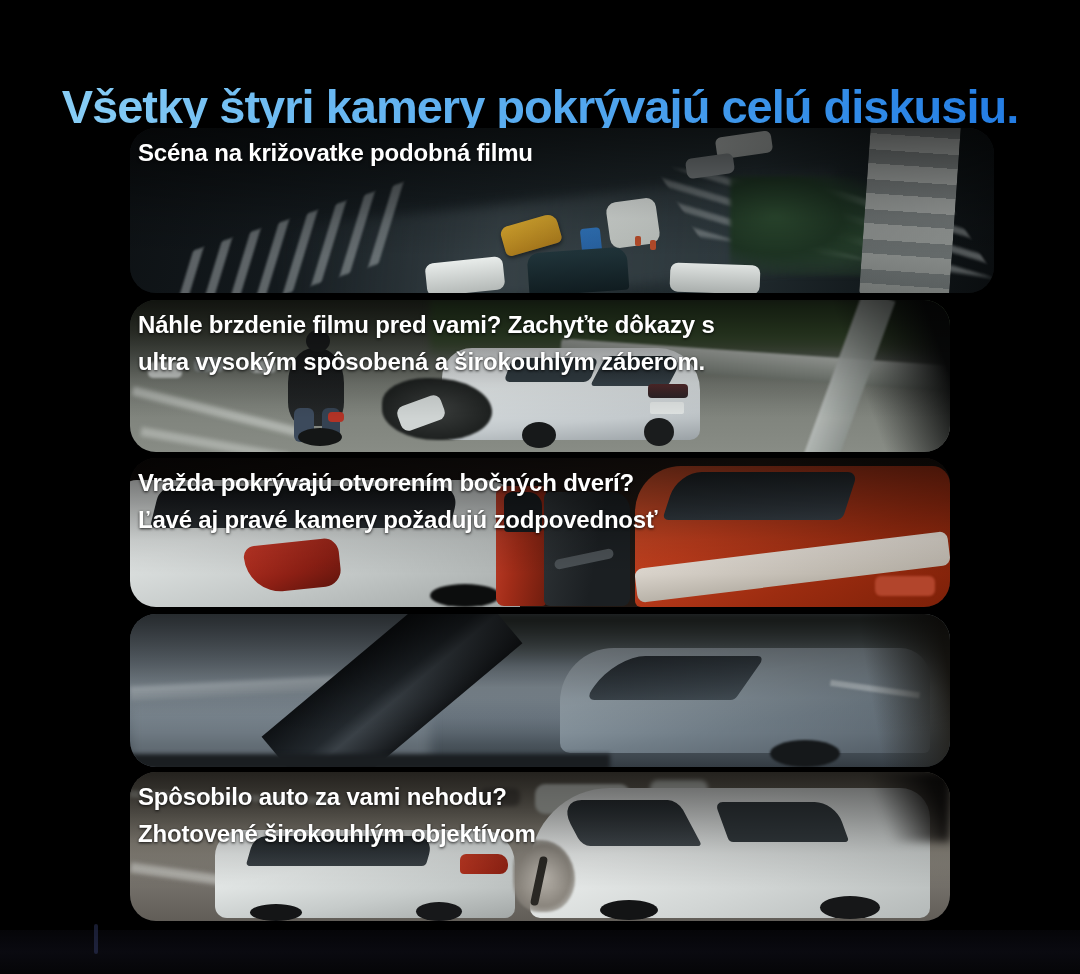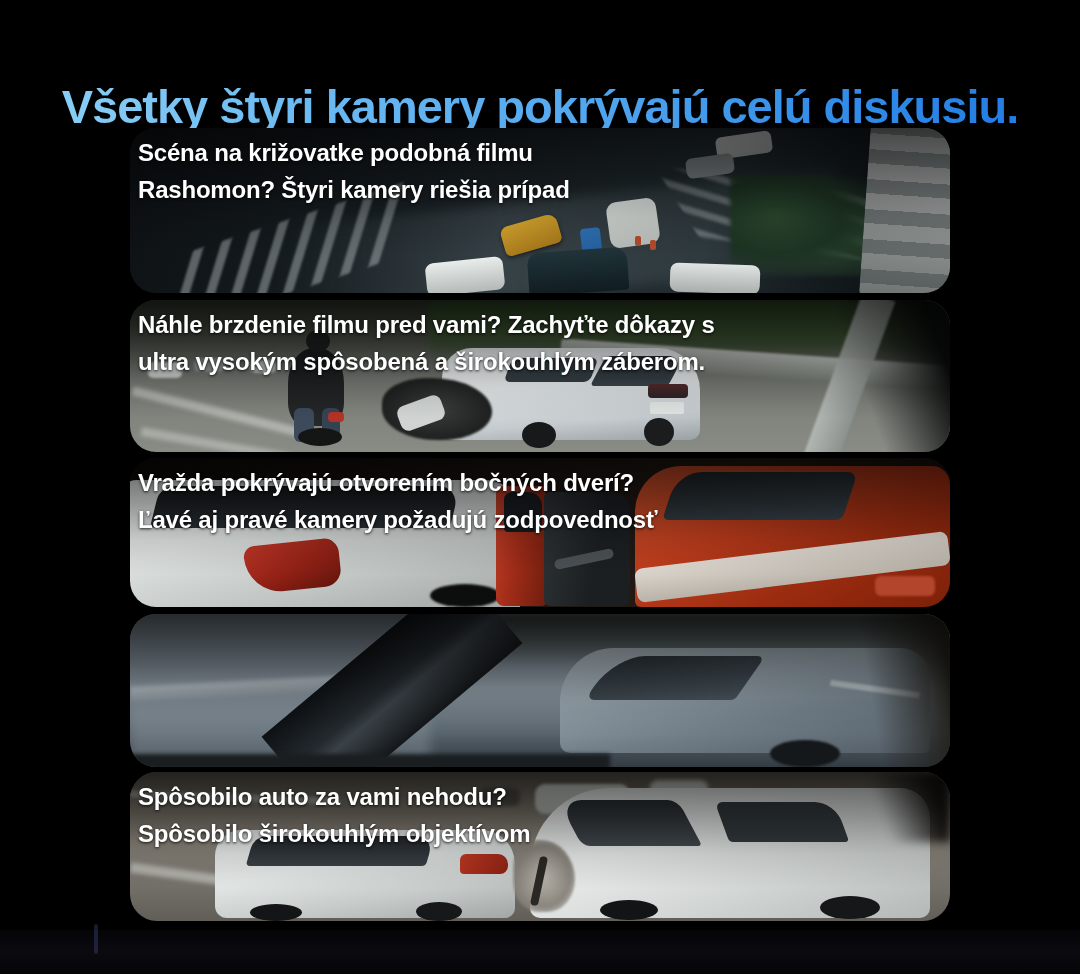--- a/index.html
+++ b/index.html
@@ -20,25 +20,25 @@
          background:#0c0f11;box-shadow:inset 0 0 60px rgba(0,0,0,.55);}
   .panel .scene{position:absolute;inset:0;}
   .panel .scene div{position:absolute;}
   .shade{position:absolute;inset:0;z-index:5;pointer-events:none;
          background:linear-gradient(180deg,rgba(0,0,0,.62) 0%,rgba(0,0,0,.36) 30%,rgba(0,0,0,.12) 55%,rgba(0,0,0,0) 78%);}
   .caption{position:absolute;z-index:6;top:6px;left:8px;margin:0;
            font-size:24px;font-weight:700;color:#fff;line-height:37px;
            letter-spacing:-.2px;text-shadow:0 1px 3px rgba(0,0,0,.85);}
   .caption span{display:block;}
 
-  #panel1{top:128px;height:165px;}
+  #panel1{top:128px;height:165px;padding-left:44px;}
   #panel2{top:300px;height:152px;}
   #panel3{top:458px;height:149px;}
   #panel4{top:614px;height:153px;}
-  #panel5{top:772px;height:149px;border-radius:27px;}
+  #panel5{top:772px;height:149px;}
 
   
   .p1-base{inset:0;background:linear-gradient(105deg,#0d1114 0%,#161d21 30%,#1f282c 55%,#222c30 70%,#11171a 88%,#0a0d0f 100%);}
   .p1-roadlight{left:150px;top:70px;width:560px;height:95px;transform:rotate(-6deg);filter:blur(6px);
     background:linear-gradient(100deg,rgba(70,84,90,0),rgba(86,100,106,.45) 40%,rgba(60,72,78,.2));}
   .p1-cwalk-l{left:45px;top:92px;width:235px;height:70px;transform:rotate(-18deg) skewX(-35deg);filter:blur(1.5px);opacity:.8;
     background:repeating-linear-gradient(90deg,rgba(190,198,200,.55) 0 11px,rgba(190,198,200,0) 11px 30px);}
   .p1-cwalk-r{left:545px;top:62px;width:300px;height:64px;transform:rotate(8deg) skewX(40deg);filter:blur(1.5px);opacity:.75;
     background:repeating-linear-gradient(10deg,rgba(200,206,206,.5) 0 8px,rgba(200,206,206,0) 8px 22px);}
   .p1-trees{left:600px;top:48px;width:150px;height:100px;filter:blur(2px);
@@ -205,21 +205,20 @@
       <div class="p1-sign"></div>
       <div class="p1-cardark"></div>
       <div class="p1-carw-a"></div>
       <div class="p1-carw-b"></div>
       <div class="p1-cone1"></div>
       <div class="p1-cone2"></div>
     </div>
     <div class="shade"></div>
     <p class="caption">
       <span>Scéna na križovatke podobná filmu</span>
-      <span>Rashomon? Štyri kamery riešia prípad</span>
     </p>
   </section>
 
   <section class="panel" id="panel2">
     <div class="scene">
       <div class="p2-base"></div>
       <div class="p2-veg"></div>
       <div class="p2-rail"></div>
       <div class="p2-far1"></div>
       <div class="p2-far2"></div>
@@ -309,20 +308,20 @@
       <div class="p5-hwin2"></div>
       <div class="p5-crush"></div>
       <div class="p5-crack"></div>
       <div class="p5-hwheel1"></div>
       <div class="p5-hwheel2"></div>
       <div class="p5-rdark"></div>
     </div>
     <div class="shade"></div>
     <p class="caption">
       <span>Spôsobilo auto za vami nehodu?</span>
-      <span>Spôsobilo širokouhlým objektívom</span>
+      <span>Zhotovené širokouhlým objektívom</span>
     </p>
   </section>
 
   <div class="bottom-band"></div>
   <div class="bottom-sliver"></div>
 
 </div>
 
 </body></html>

